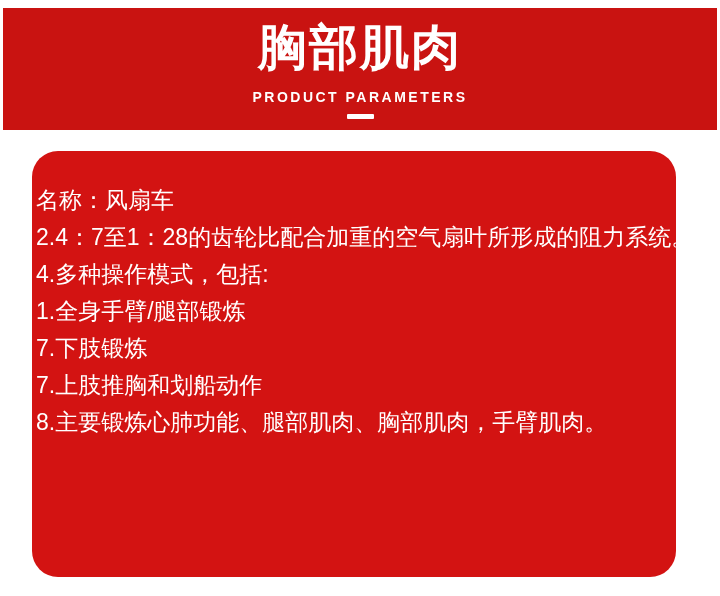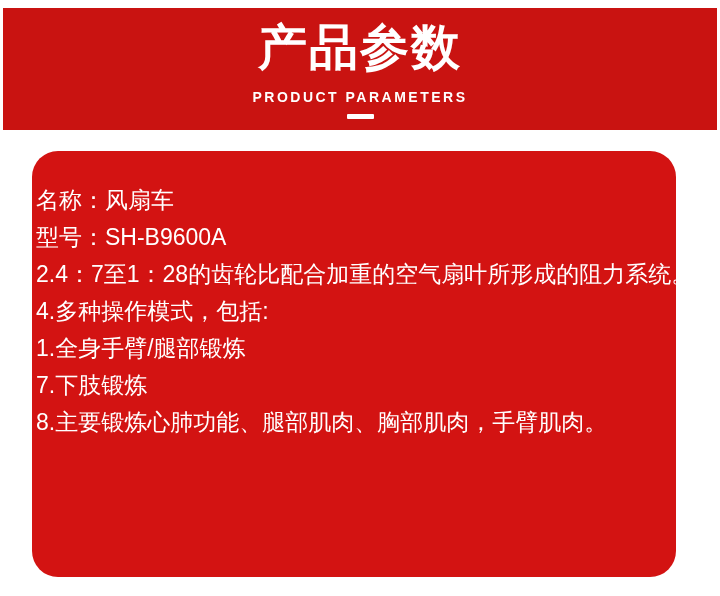--- a/index.html
+++ b/index.html
@@ -72,26 +72,26 @@
     line-height: 37px;
     font-weight: 500;
     white-space: nowrap;
     color: var(--text-white);
   }
 </style>
 </head>
 <body>
 
 <div class="header-band">
-  <div class="header-title">产品参数</div>
+  <div class="header-title">胸部肌肉</div>
   <div class="header-subtitle">PRODUCT PARAMETERS</div>
   <div class="header-dash"></div>
 </div>
 
 <div class="param-box">
   <div class="param-line">名称：风扇车</div>
-  <div class="param-line">型号：SH-B9600A</div>
   <div class="param-line">2.4：7至1：28的齿轮比配合加重的空气扇叶所形成的阻力系统。</div>
   <div class="param-line">4.多种操作模式，包括:</div>
   <div class="param-line">1.全身手臂/腿部锻炼</div>
   <div class="param-line">7.下肢锻炼</div>
+  <div class="param-line">7.上肢推胸和划船动作</div>
   <div class="param-line">8.主要锻炼心肺功能、腿部肌肉、胸部肌肉，手臂肌肉。</div>
 </div>
 
 </body></html>

